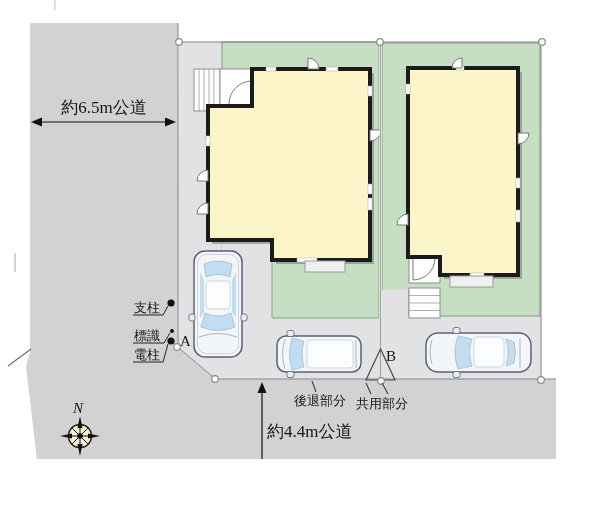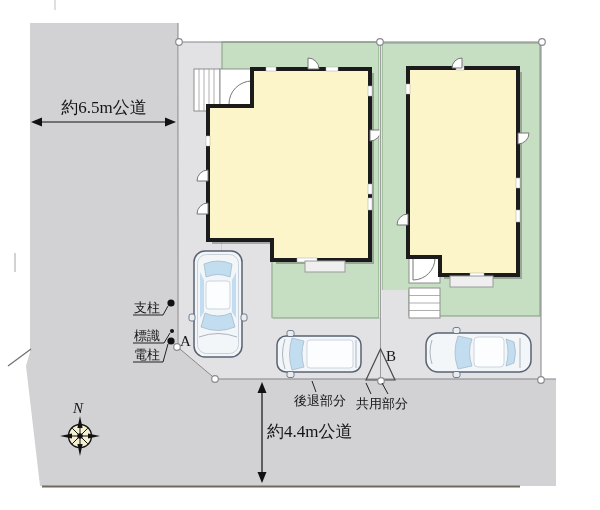--- a/index.html
+++ b/index.html
@@ -1,16 +1,16 @@
 <!DOCTYPE html>
 <html style="--road: #d2d2d4; --site: #e2e2e4; --plot-green: #c6dfc3; --plot-green-border: #7fa07b; --building-fill: #fcf5c9; --building-wall: #1b1b1b; --glass: #c3ddf0; --car-body: #f3f6f9; --compass-face: #f6f0d2; --ink: #141414;"><head>
 <meta charset="utf-8">
 <style>
   html,body{margin:0;padding:0;background:#fff;}
-  .stage{position:relative;width:600px;height:510px;background:#fff;overflow:hidden;
+  .stage{position:relative;width:600px;height:459px;background:#fff;overflow:hidden;
          font-family:"Liberation Serif","DejaVu Serif",serif;}
   svg text{font-family:"Liberation Serif","DejaVu Serif",serif;fill:var(--ink,#141414);}
   .jt{font-size:13px;}
   .dim{font-size:17px;}
   .pt{font-size:15px;}
   .north{font-size:15px;font-style:italic;}
 </style>
 </head>
 <body>
 

